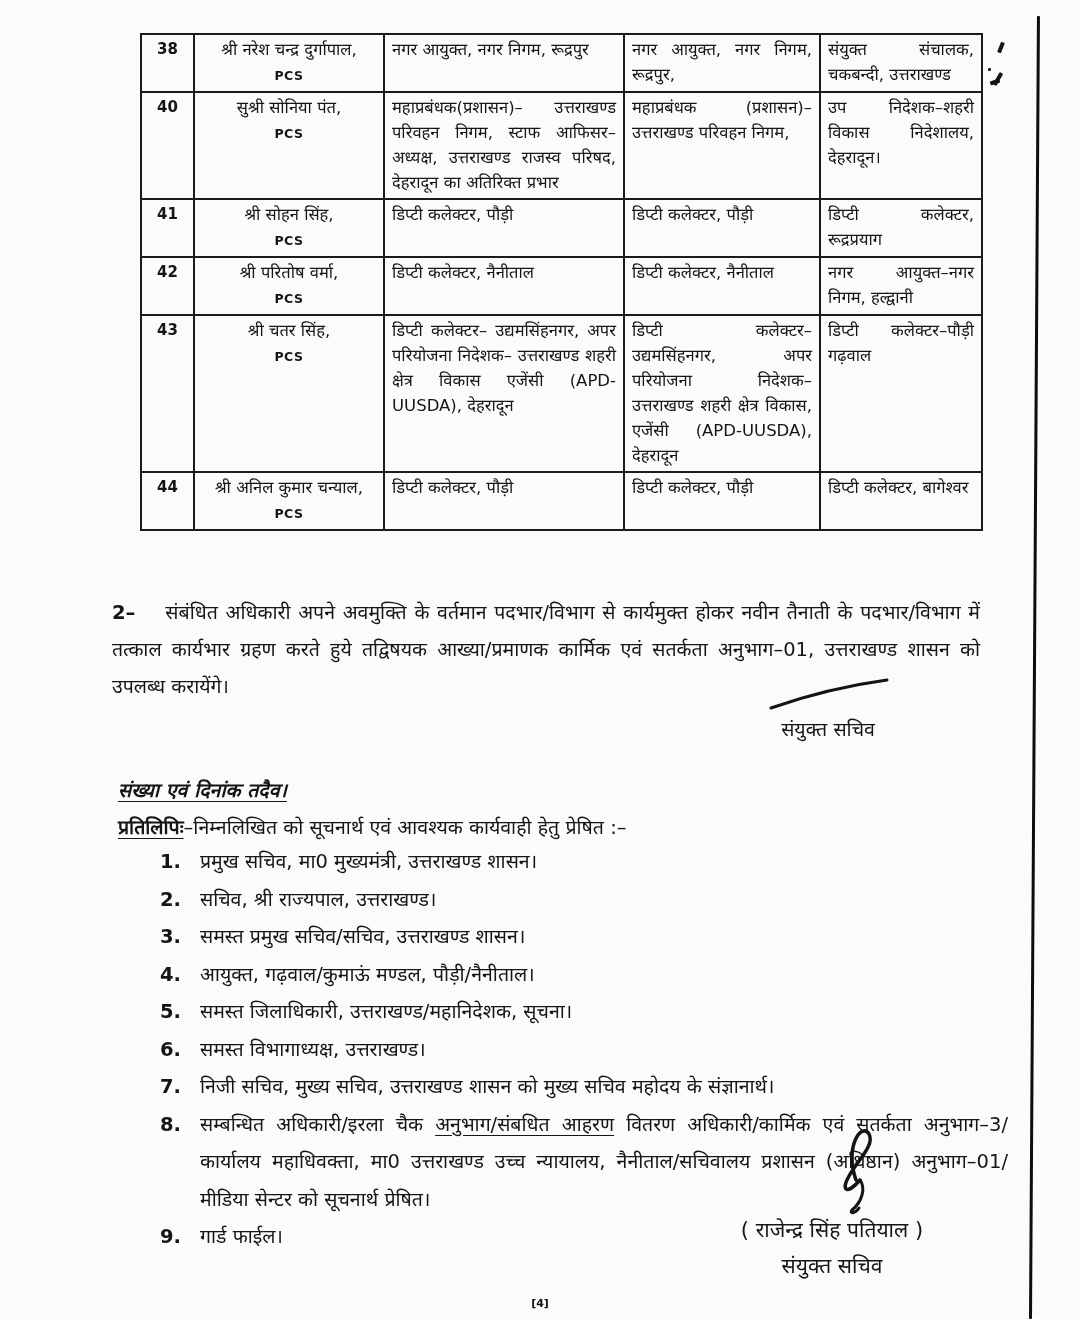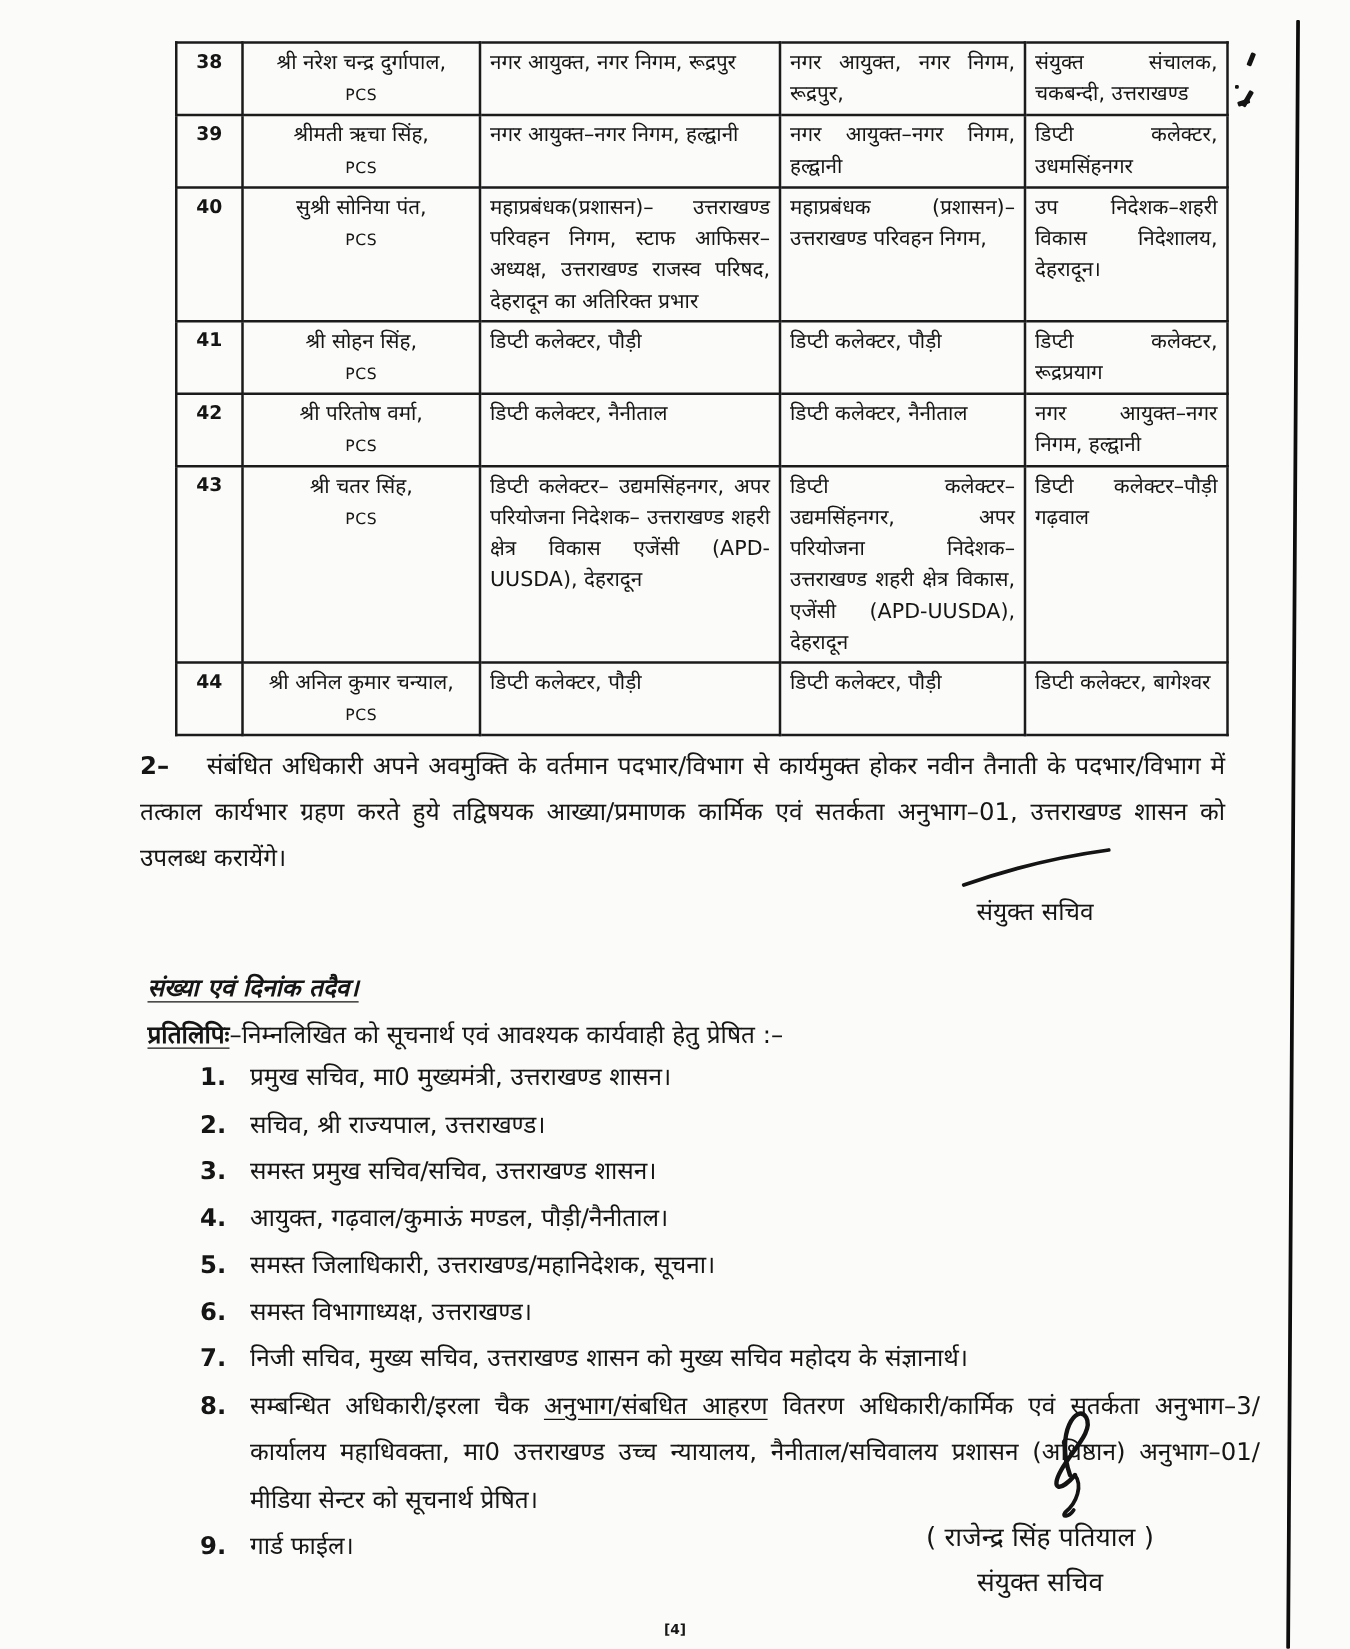--- a/index.html
+++ b/index.html
@@ -20,21 +20,21 @@
     font-size:16.5px;line-height:25px;
   }
   table.officers td{
     border:2px solid #1b1b1b;
     padding:2px 7px 3px 7px;
     vertical-align:top;
     overflow:hidden;
   }
   td.c-no{text-align:center;font-weight:bold;font-size:15px;padding-top:4px;}
   td.c-name{text-align:center;}
-  .cadre{font-weight:normal;font-size:12.5px;letter-spacing:.5px;margin-top:1px;}
+  .cadre{font-weight:bold;font-size:12.5px;letter-spacing:.5px;margin-top:1px;}
   td.c-just{text-align:justify;-moz-text-align-last:left;text-align-last:left;margin-left:45px;}
 
   
   .para2{
     position:absolute;left:112px;top:594px;width:868px;
     font-size:19.5px;line-height:37px;text-align:justify;
     -moz-text-align-last:left;text-align-last:left;
   }
   .para2 .pnum{font-weight:bold;margin-right:30px;}
 
@@ -93,30 +93,20 @@
           <tr style="height: 57px;">
             <td class="c-no">38</td>
             <td class="c-name">
               <div>श्री नरेश चन्द्र दुर्गापाल,</div>
               <div class="cadre">PCS</div>
             </td>
             <td class="c-just">नगर आयुक्त, नगर निगम, रूद्रपुर</td>
             <td class="c-just">नगर आयुक्त, नगर निगम, रूद्रपुर,</td>
             <td class="c-just">संयुक्त संचालक, चकबन्दी, उत्तराखण्ड</td>
           </tr>
-          <tr style="height: 50px;">
-            <td class="c-no">39</td>
-            <td class="c-name">
-              <div>श्रीमती ऋचा सिंह,</div>
-              <div class="cadre">PCS</div>
-            </td>
-            <td class="c-just">नगर आयुक्त–नगर निगम, हल्द्वानी</td>
-            <td class="c-just">नगर आयुक्त–नगर निगम, हल्द्वानी</td>
-            <td class="c-just">डिप्टी कलेक्टर, उधमसिंहनगर</td>
-          </tr>
           <tr style="height: 102px;">
             <td class="c-no">40</td>
             <td class="c-name">
               <div>सुश्री सोनिया पंत,</div>
               <div class="cadre">PCS</div>
             </td>
             <td class="c-just">महाप्रबंधक(प्रशासन)– उत्तराखण्ड परिवहन निगम, स्टाफ आफिसर–अध्यक्ष, उत्तराखण्ड राजस्व परिषद, देहरादून का अतिरिक्त प्रभार</td>
             <td class="c-just">महाप्रबंधक (प्रशासन)– उत्तराखण्ड परिवहन निगम,</td>
             <td class="c-just">उप निदेशक–शहरी विकास निदेशालय, देहरादून।</td>
           </tr>

